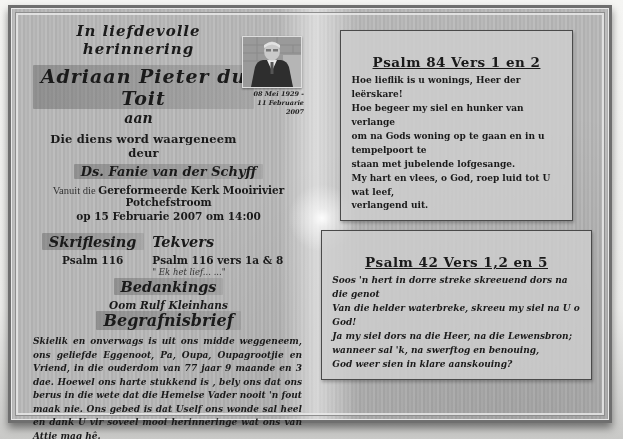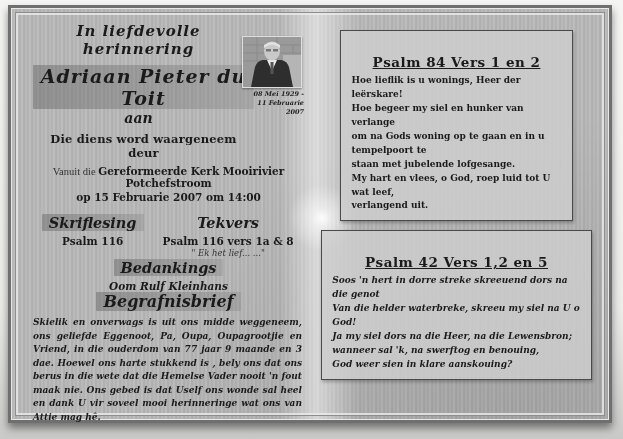--- a/index.html
+++ b/index.html
@@ -36,21 +36,21 @@
   .venue-prefix{font-family:Liberation Serif, serif;font-weight:normal;color:#333;}
   .venue-name{font-weight:bold;}
   .datetime-line{font-size:10.5px;font-weight:bold;margin-top:2px;}
 
   .photo-wrap{position:absolute;top:20px;right:6px;width:64px;text-align:right;}
   .photo-frame{width:58px;height:50px;margin:0 auto;border:1px solid #dedede;box-shadow:0 1px 2px rgba(0,0,0,.4);background:#888;}
   .photo-caption{font-size:6.5px;font-weight:bold;font-style:italic;line-height:1.35;margin-top:2px;color:#222;}
 
   .two-col{display:flex;margin-top:10px;}
   .col-a{width:44%;text-align:center;}
-  .col-b{width:56%;text-align:center;}
+  .col-b{width:56%;text-align:left;}
   .section-heading{font-size:14.5px;}
   .section-value{font-size:10.5px;font-weight:bold;margin-top:3px;}
   .quote{font-size:8.5px;font-style:italic;margin-top:1px;color:#333;}
 
   .mid-section{margin-top:0;}
   .letter-body{font-size:9px;font-weight:bold;font-style:italic;line-height:1.5;text-align:justify;margin-top:5px;padding-right:2px;}
 
   .psalm-box{border:1px solid #4a4a4a;background:rgba(206,206,206,.82);box-shadow:1px 2px 3px rgba(0,0,0,.25);padding:23px 10px 7px;box-sizing:border-box;}
   .box-84{width:85%;margin:12px auto 0;}
   .box-42{width:99%;margin:9px auto 0;}
@@ -98,20 +98,23 @@
 
       <div class="center script memoriam-line1" style="padding-right:60px;">In liefdevolle herinnering</div>
       <div class="center deceased-name" style="padding-right:50px;">
         <span class="hl script">Adriaan Pieter du Toit</span>
       </div>
 
       <div class="center script memoriam-line2" style="padding-right:60px;">aan</div>
 
       <div class="center service-line" style="padding-right:50px;">Die diens word waargeneem deur</div>
 
+      <div class="center minister">
+        <span class="hl script">Ds. Fanie van der Schyff</span>
+      </div>
 
       <div class="center venue-line"><span class="venue-prefix">Vanuit die </span><span class="venue-name">Gereformeerde Kerk Mooirivier Potchefstroom</span></div>
       <div class="center datetime-line">op 15 Februarie 2007 om 14:00</div>
 
       <div class="two-col">
         <div class="col-a">
           <span class="hl script section-heading">Skriflesing</span>
           <div class="section-value">Psalm 116</div>
         </div>
         <div class="col-b">

